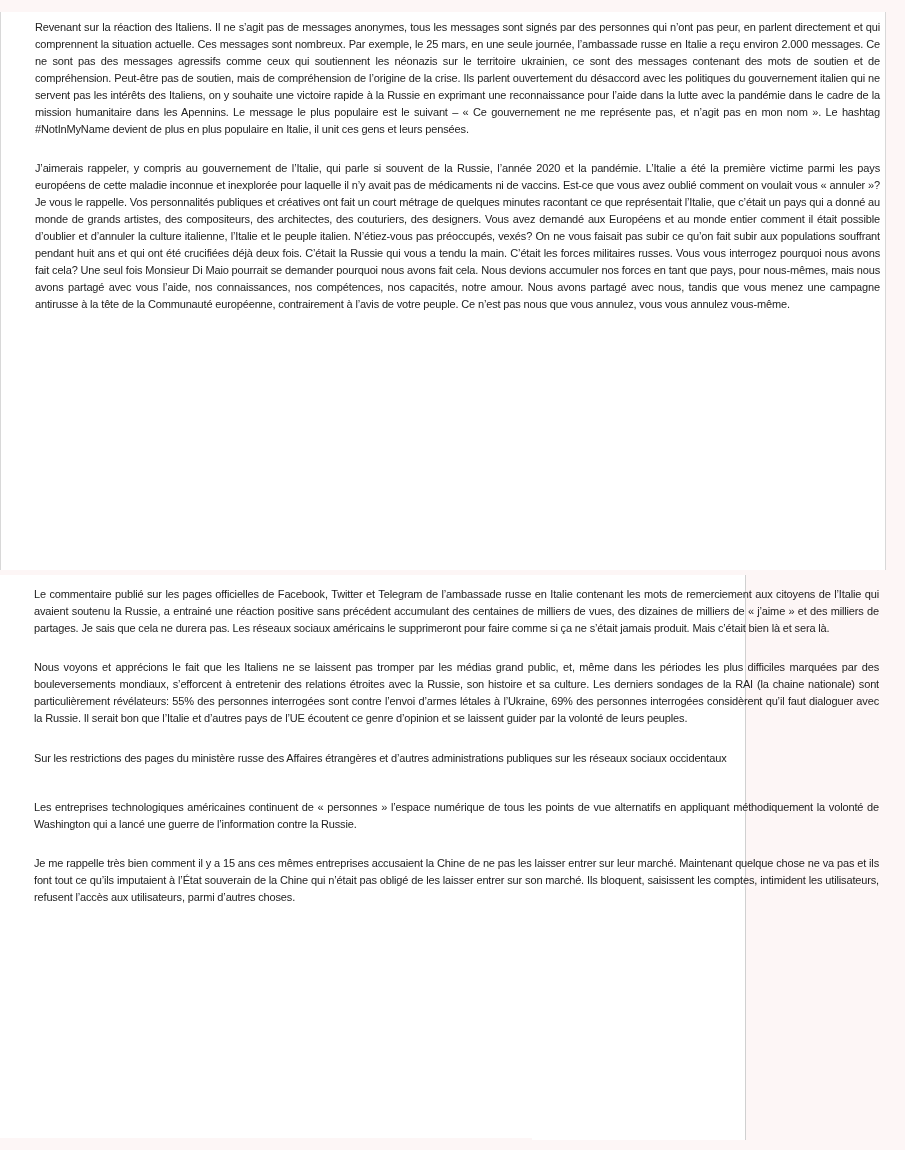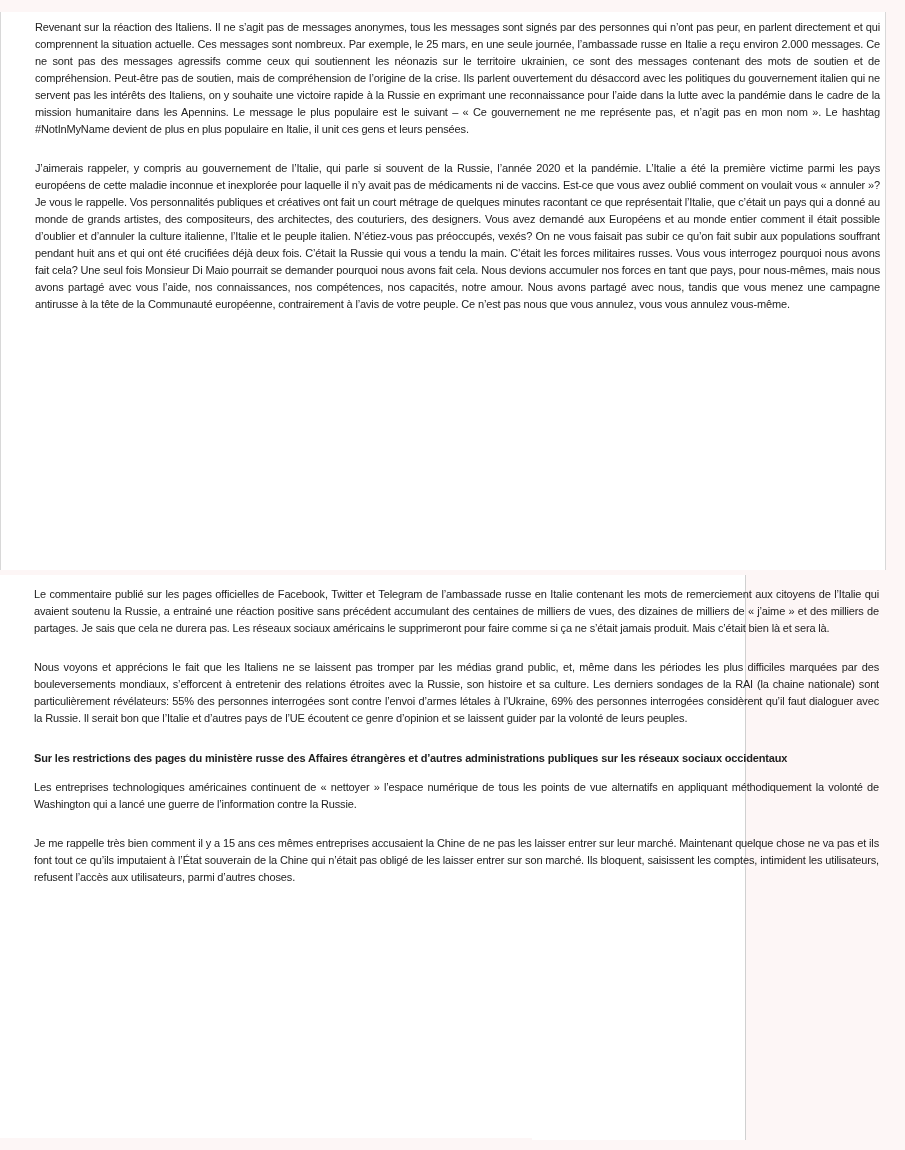--- a/index.html
+++ b/index.html
@@ -31,35 +31,35 @@
     }
     .content {
       position: absolute; left: 34px; width: 845px;
       font-size: 11px; line-height: 17px;
       text-align: justify;
       letter-spacing: -0.15px;
     }
     #panel-1 .content { top: 7px; }
     #panel-2 .content { top: 11px; }
     .content p { margin: 0 0 22.4px 0; }
-    .content p.heading { font-weight: bold; margin-bottom: 12px; }
+    .content p.heading { font-weight: normal; margin-bottom: 32px; }
   </style>
 </head>
 <body>
 
 <div class="panel" id="panel-1">
   <div class="content">
     <p>Revenant sur la réaction des Italiens. Il ne s’agit pas de messages anonymes, tous les messages sont signés par des personnes qui n’ont pas peur, en parlent directement et qui comprennent la situation actuelle. Ces messages sont nombreux. Par exemple, le 25 mars, en une seule journée, l’ambassade russe en Italie a reçu environ 2.000 messages. Ce ne sont pas des messages agressifs comme ceux qui soutiennent les néonazis sur le territoire ukrainien, ce sont des messages contenant des mots de soutien et de compréhension. Peut-être pas de soutien, mais de compréhension de l’origine de la crise. Ils parlent ouvertement du désaccord avec les politiques du gouvernement italien qui ne servent pas les intérêts des Italiens, on y souhaite une victoire rapide à la Russie en exprimant une reconnaissance pour l’aide dans la lutte avec la pandémie dans le cadre de la mission humanitaire dans les Apennins. Le message le plus populaire est le suivant – « Ce gouvernement ne me représente pas, et n’agit pas en mon nom ». Le hashtag #NotInMyName devient de plus en plus populaire en Italie, il unit ces gens et leurs pensées.</p>
     <p>J’aimerais rappeler, y compris au gouvernement de l’Italie, qui parle si souvent de la Russie, l’année 2020 et la pandémie. L’Italie a été la première victime parmi les pays européens de cette maladie inconnue et inexplorée pour laquelle il n’y avait pas de médicaments ni de vaccins. Est-ce que vous avez oublié comment on voulait vous « annuler »? Je vous le rappelle. Vos personnalités publiques et créatives ont fait un court métrage de quelques minutes racontant ce que représentait l’Italie, que c’était un pays qui a donné au monde de grands artistes, des compositeurs, des architectes, des couturiers, des designers. Vous avez demandé aux Européens et au monde entier comment il était possible d’oublier et d’annuler la culture italienne, l’Italie et le peuple italien. N’étiez-vous pas préoccupés, vexés? On ne vous faisait pas subir ce qu’on fait subir aux populations souffrant pendant huit ans et qui ont été crucifiées déjà deux fois. C’était la Russie qui vous a tendu la main. C’était les forces militaires russes. Vous vous interrogez pourquoi nous avons fait cela? Une seul fois Monsieur Di Maio pourrait se demander pourquoi nous avons fait cela.  Nous devions accumuler nos forces en tant que pays, pour nous-mêmes, mais nous avons partagé avec vous l’aide, nos connaissances, nos compétences, nos capacités, notre amour. Nous avons partagé avec nous, tandis que vous menez une campagne antirusse à la tête de la Communauté européenne, contrairement à l’avis de votre peuple. Ce n’est pas nous que vous annulez, vous vous annulez vous-même.</p>
   </div>
 </div>
 
 <div class="panel" id="panel-2">
   <div class="content">
     <p>Le commentaire publié sur les pages officielles de Facebook, Twitter et Telegram de l’ambassade russe en Italie contenant les mots de remerciement aux citoyens de l’Italie qui avaient soutenu la Russie, a entrainé une réaction positive sans précédent accumulant des centaines de milliers de vues, des dizaines de milliers de « j’aime » et des milliers de partages. Je sais que cela ne durera pas. Les réseaux sociaux américains le supprimeront pour faire comme si ça ne s’était jamais produit. Mais c’était bien là et sera là.</p>
     <p>Nous voyons et apprécions le fait que les Italiens ne se laissent pas tromper par les médias grand public, et, même dans les périodes les plus difficiles marquées par des bouleversements mondiaux, s’efforcent à entretenir des relations étroites avec la Russie, son histoire et sa culture. Les derniers sondages de la RAI (la chaine nationale) sont particulièrement révélateurs: 55% des personnes interrogées sont contre l’envoi d’armes létales à l’Ukraine, 69% des personnes interrogées considèrent qu’il faut dialoguer avec la Russie. Il serait bon que l’Italie et d’autres pays de l’UE écoutent ce genre d’opinion et se laissent guider par la volonté de leurs peuples.</p>
     <p class="heading">Sur les restrictions des pages du ministère russe des Affaires étrangères et d’autres administrations publiques sur les réseaux sociaux occidentaux</p>
-    <p>Les entreprises technologiques américaines continuent de « nettoyer » l’espace numérique de tous les points de vue alternatifs en appliquant méthodiquement la volonté de Washington qui a lancé une guerre de l’information contre la Russie.</p>
+    <p>Les entreprises technologiques américaines continuent de « personnes » l’espace numérique de tous les points de vue alternatifs en appliquant méthodiquement la volonté de Washington qui a lancé une guerre de l’information contre la Russie.</p>
     <p>Je me rappelle très bien comment il y a 15 ans ces mêmes entreprises accusaient la Chine de ne pas les laisser entrer sur leur marché. Maintenant quelque chose ne va pas et ils font tout ce qu’ils imputaient à l’État souverain de la Chine qui n’était pas obligé de les laisser entrer sur son marché. Ils bloquent, saisissent les comptes, intimident les utilisateurs, refusent l’accès aux utilisateurs, parmi d’autres choses.</p>
   </div>
 </div>
 
 <div id="bottom-strip"></div>
 
 </body></html>

